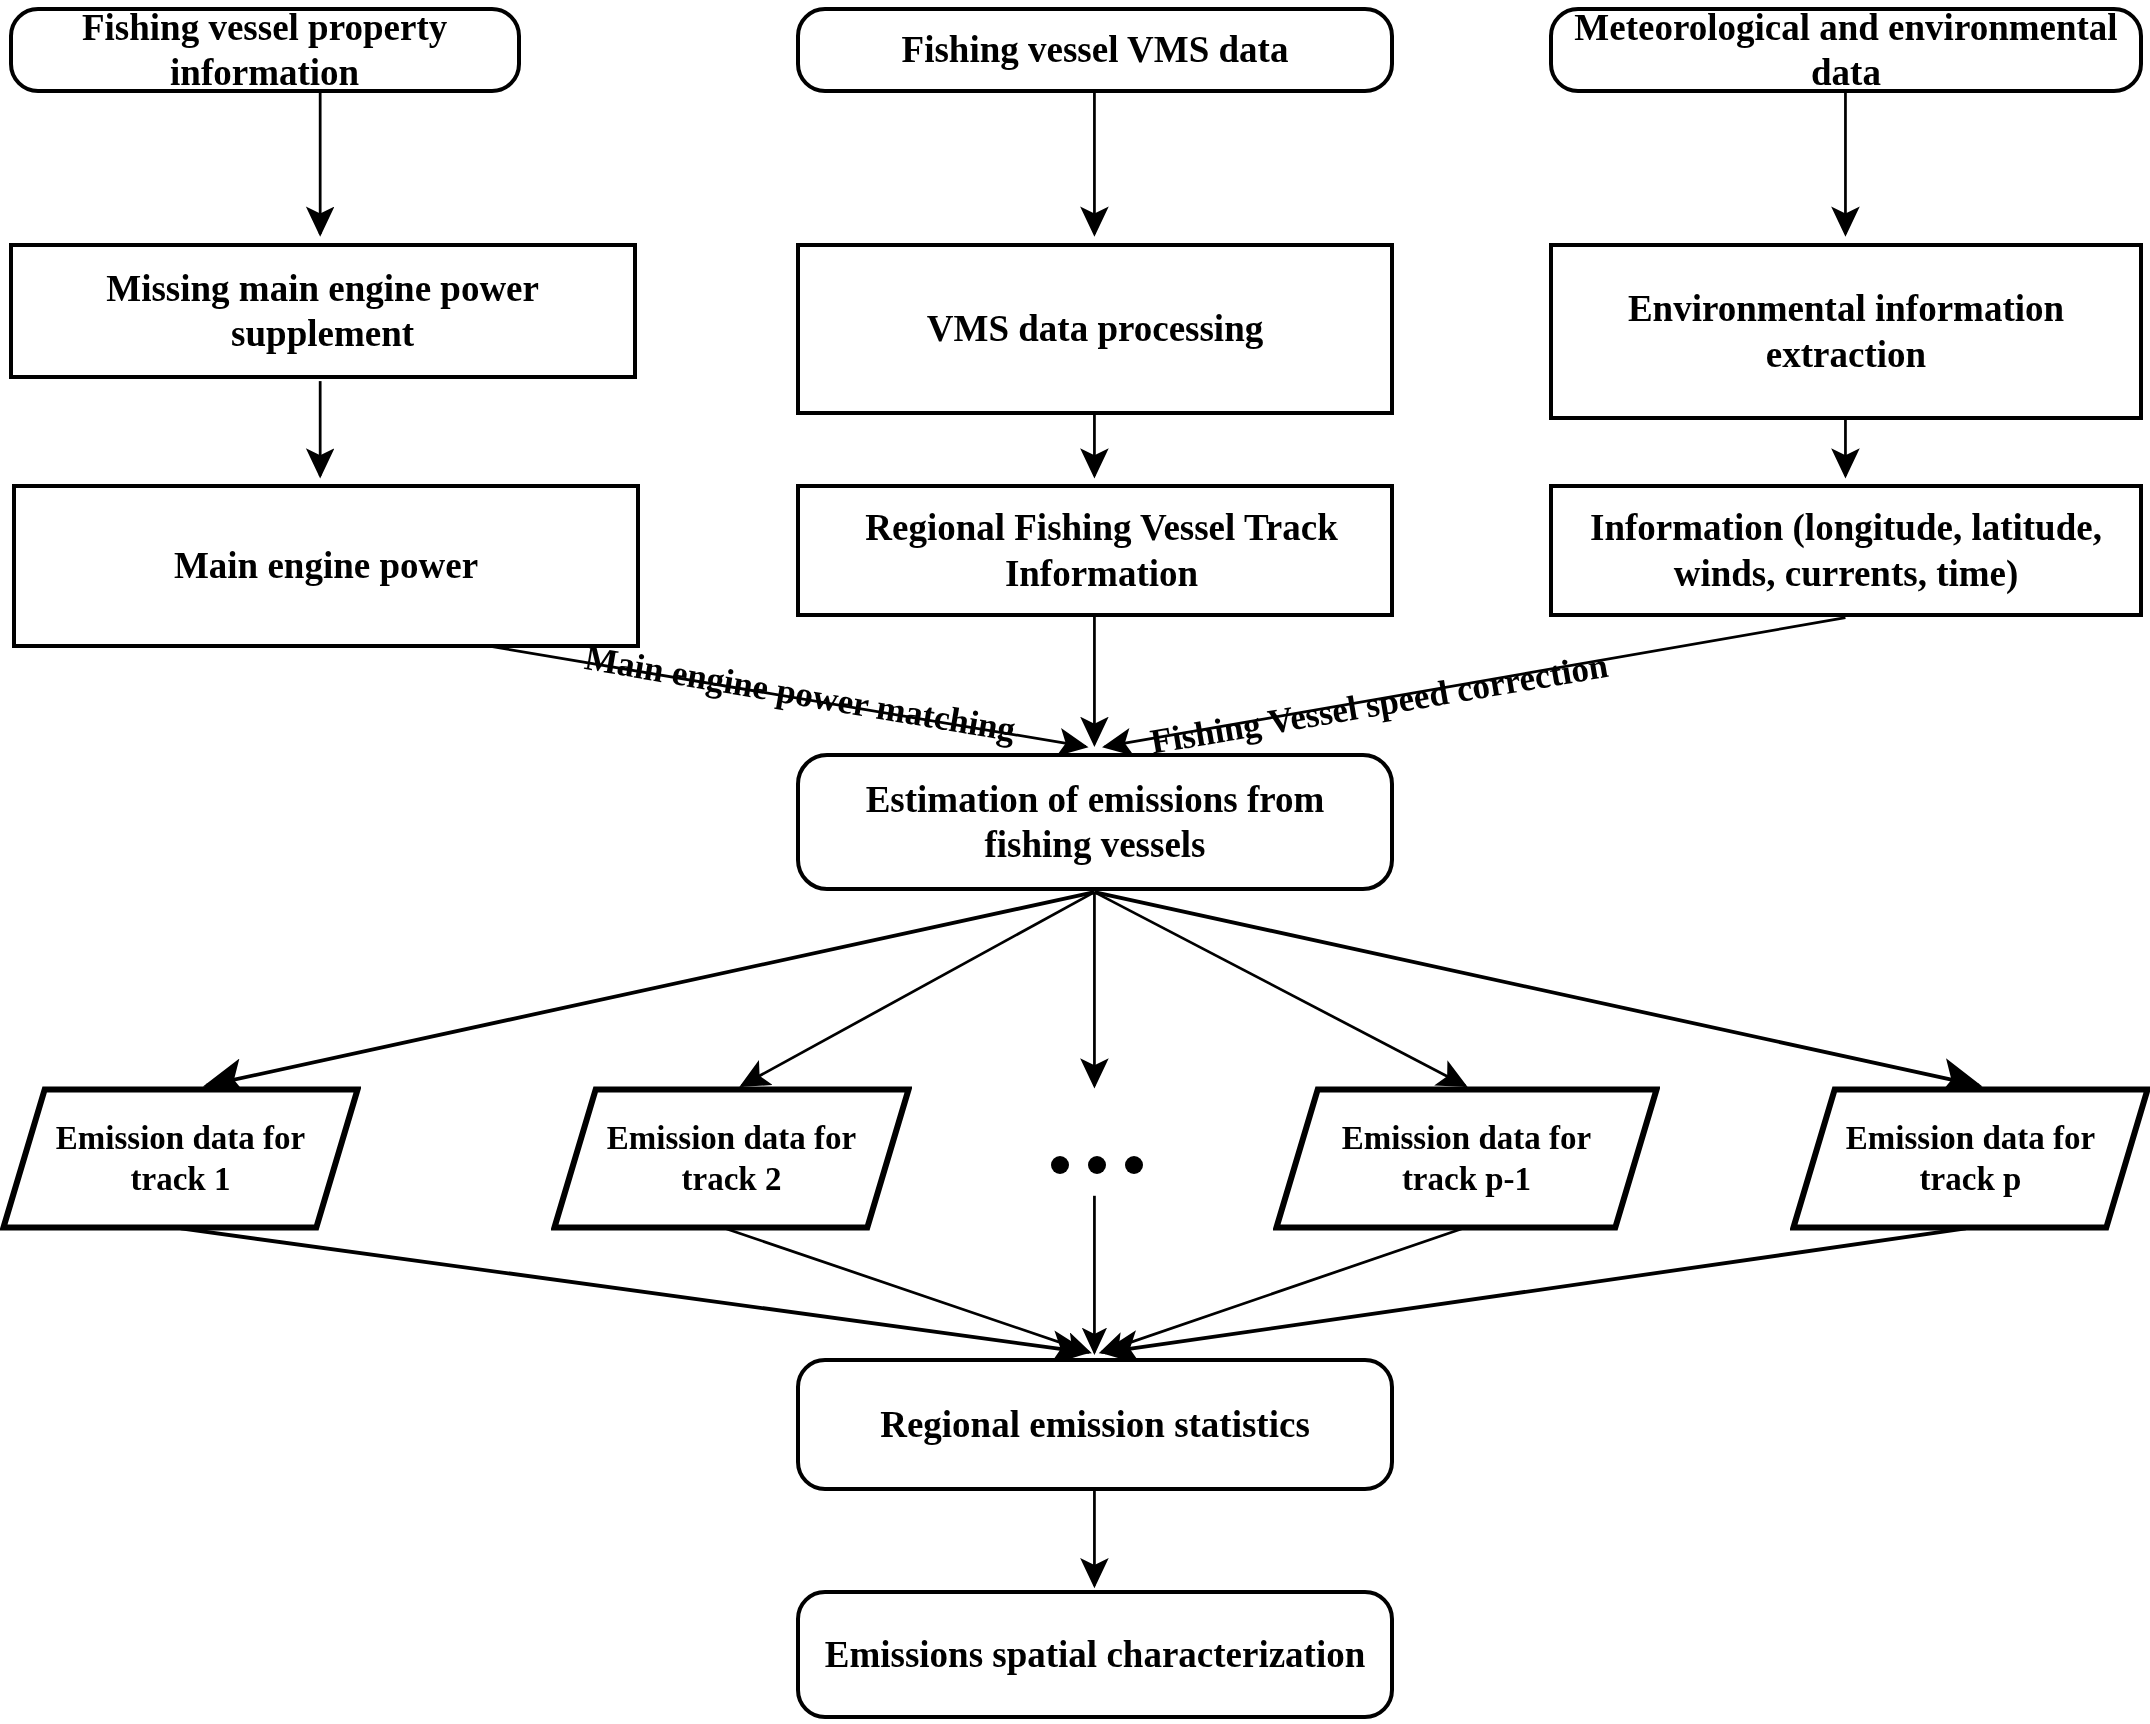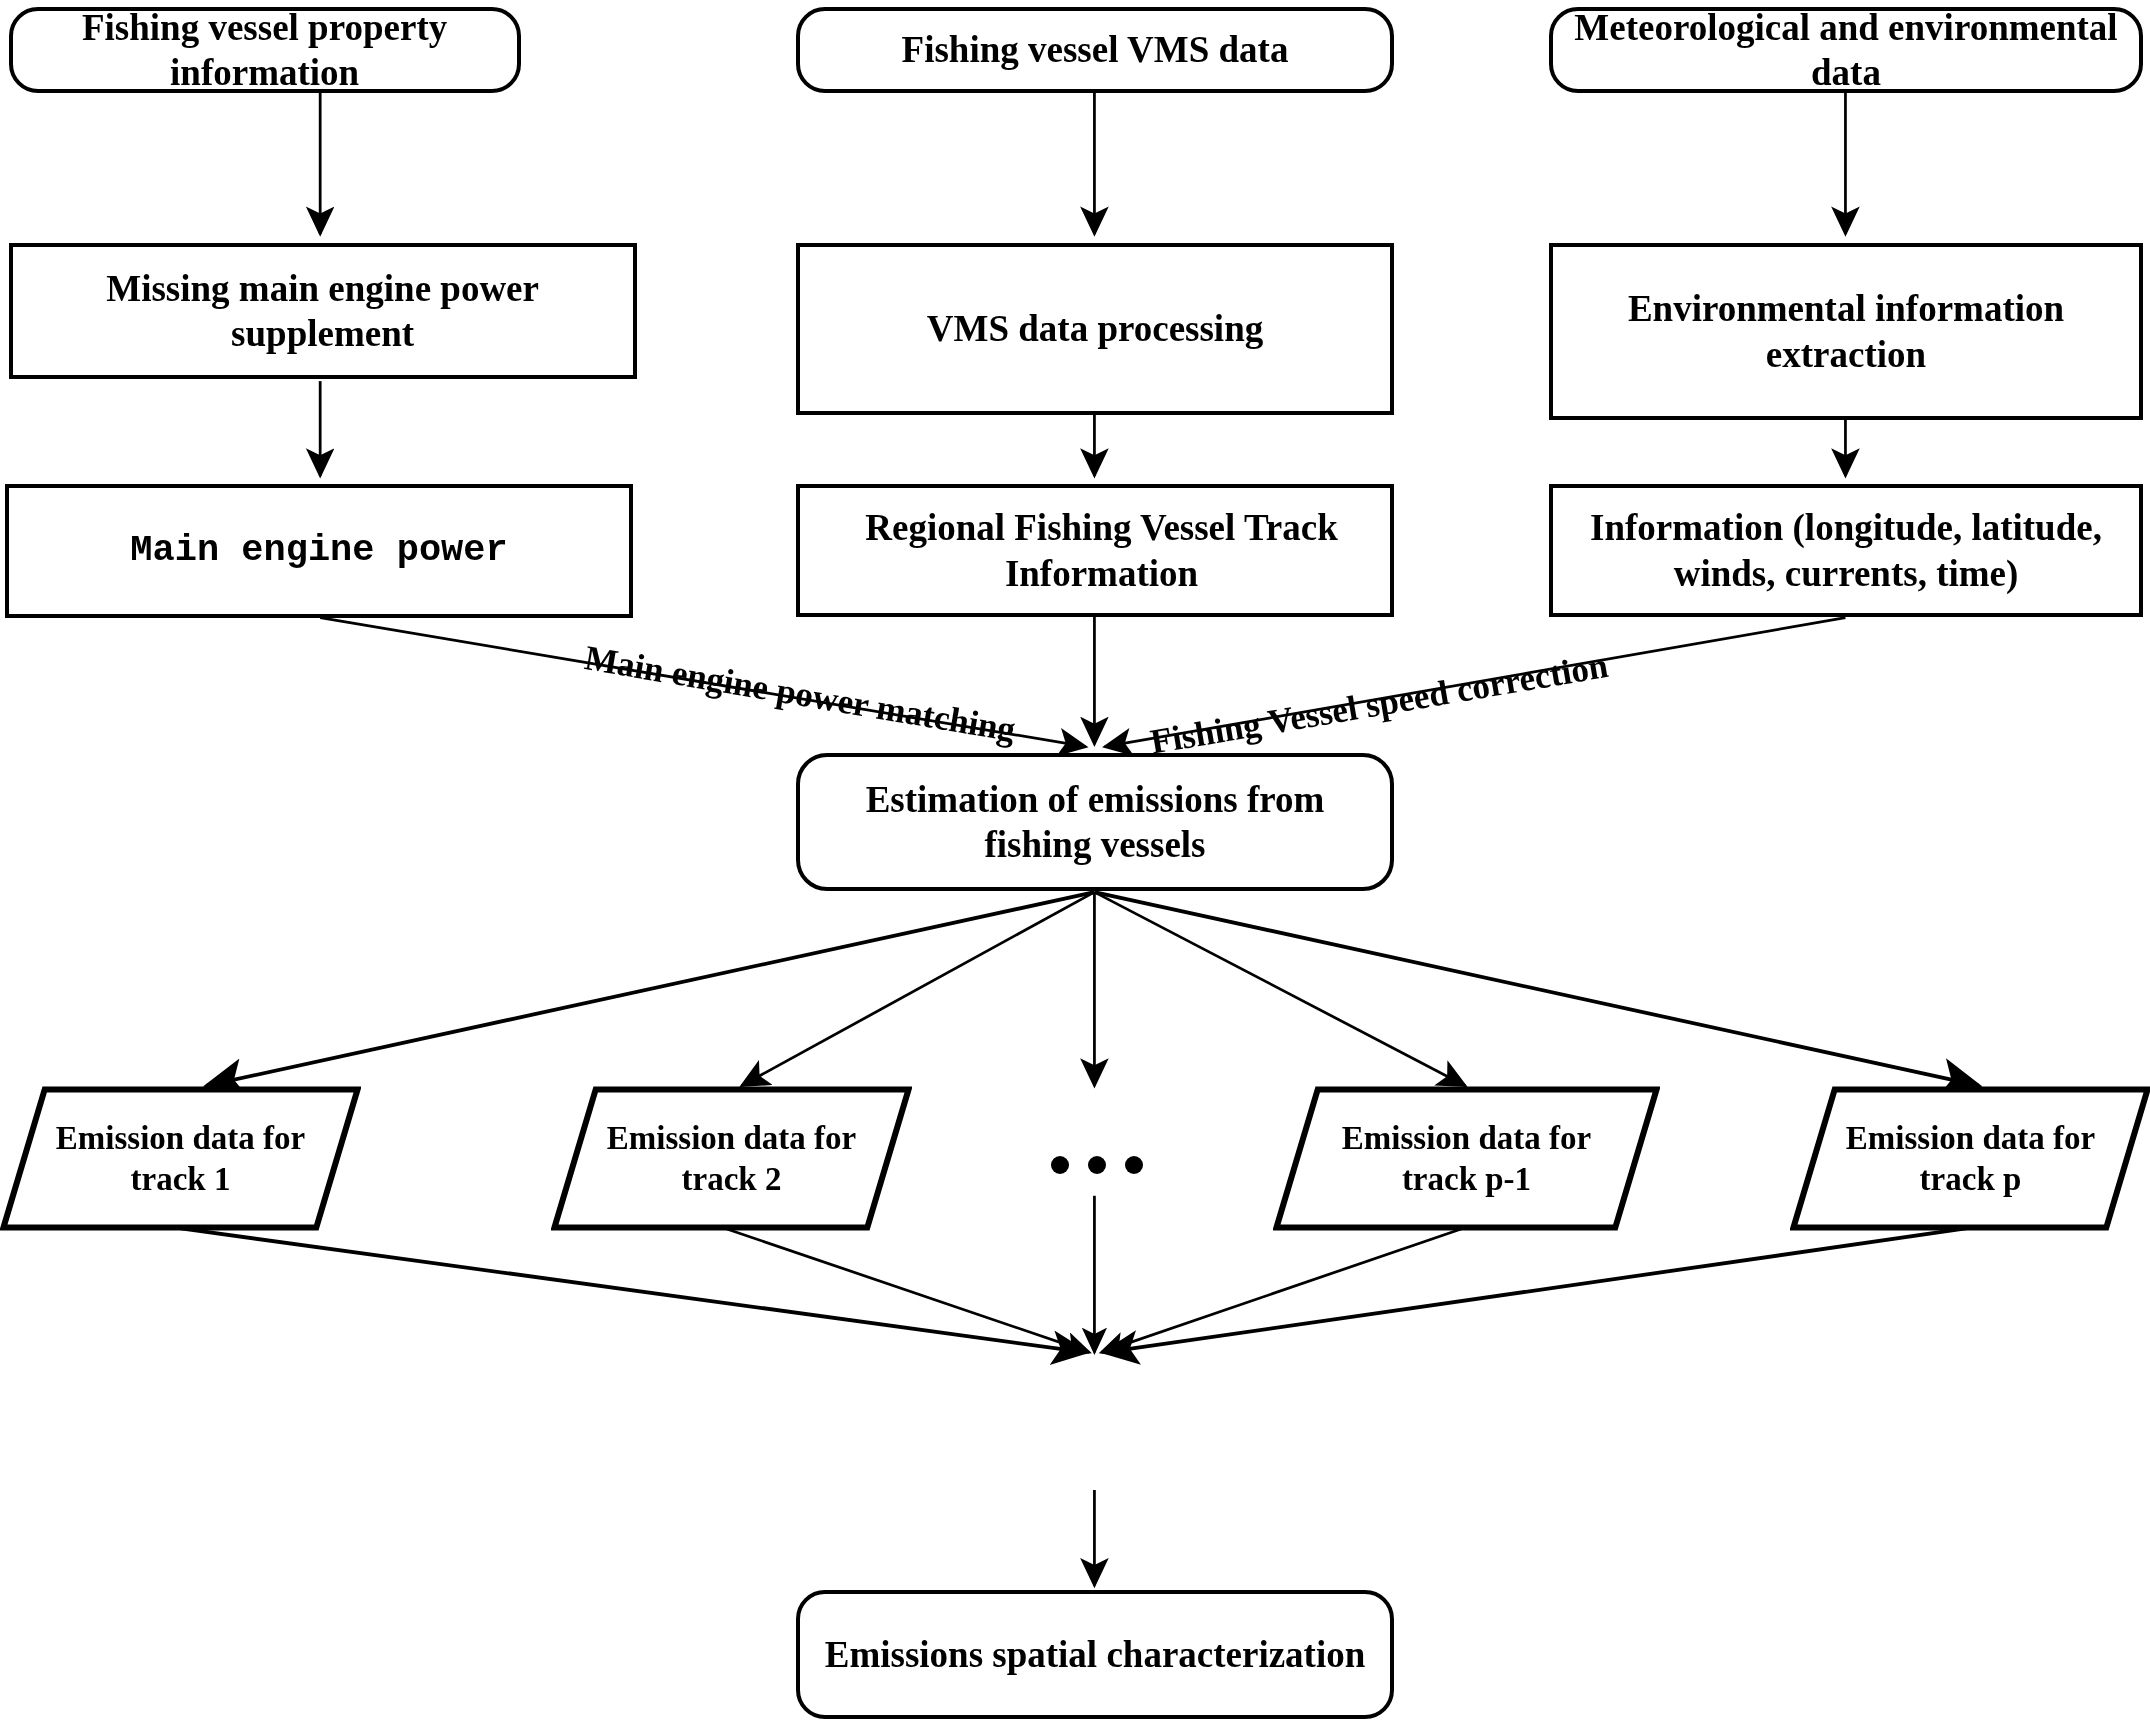--- a/index.html
+++ b/index.html
@@ -161,21 +161,21 @@
   </div>
 
   <div class="node rect fs-big" style="left:796px; top:243px; width:598px; height:172px;">
     <span class="label">VMS data processing</span>
   </div>
 
   <div class="node rect fs-big" style="left:1549px; top:243px; width:594px; height:177px;">
     <span class="label">Environmental information extraction</span>
   </div>
 
-  <div class="node rect fs-big" style="left:5px; top:484px; width:628px; height:134px;font-family:Liberation Mono, monospace;">
+  <div class="node rect fs-big" style="left:12px; top:484px; width:628px; height:164px;">
     <span class="label">Main engine power</span>
   </div>
 
   <div class="node rect fs-big" style="left:796px; top:484px; width:598px; height:133px;padding-left:13px;">
     <span class="label">Regional Fishing Vessel Track Information</span>
   </div>
 
   <div class="node rect fs-big" style="left:1549px; top:484px; width:594px; height:133px;">
     <span class="label">Information (longitude, latitude, winds, currents, time)</span>
   </div>
@@ -219,19 +219,22 @@
     <span class="para-label">Emission data for track p-1</span>
   </div>
 
   <div class="node para fs-mid" style="left:1790px; top:1086px; width:361px; height:145px;">
     <svg class="para-shape" viewBox="0 0 420 168" preserveAspectRatio="none">
       <polygon points="52,4 416,4 368,164 4,164" fill="#ffffff" stroke="#000000" stroke-width="7"></polygon>
     </svg>
     <span class="para-label">Emission data for track p</span>
   </div>
 
+  <div class="node rounded fs-big" style="left:796px; top:1358px; width:598px; height:133px;">
+    <span class="label">Regional emission statistics</span>
+  </div>
 
   <div class="node rounded fs-big" style="left:796px; top:1590px; width:598px; height:129px;">
     <span class="label">Emissions spatial characterization</span>
   </div>
 
 </div>
 
 
 </body></html>

